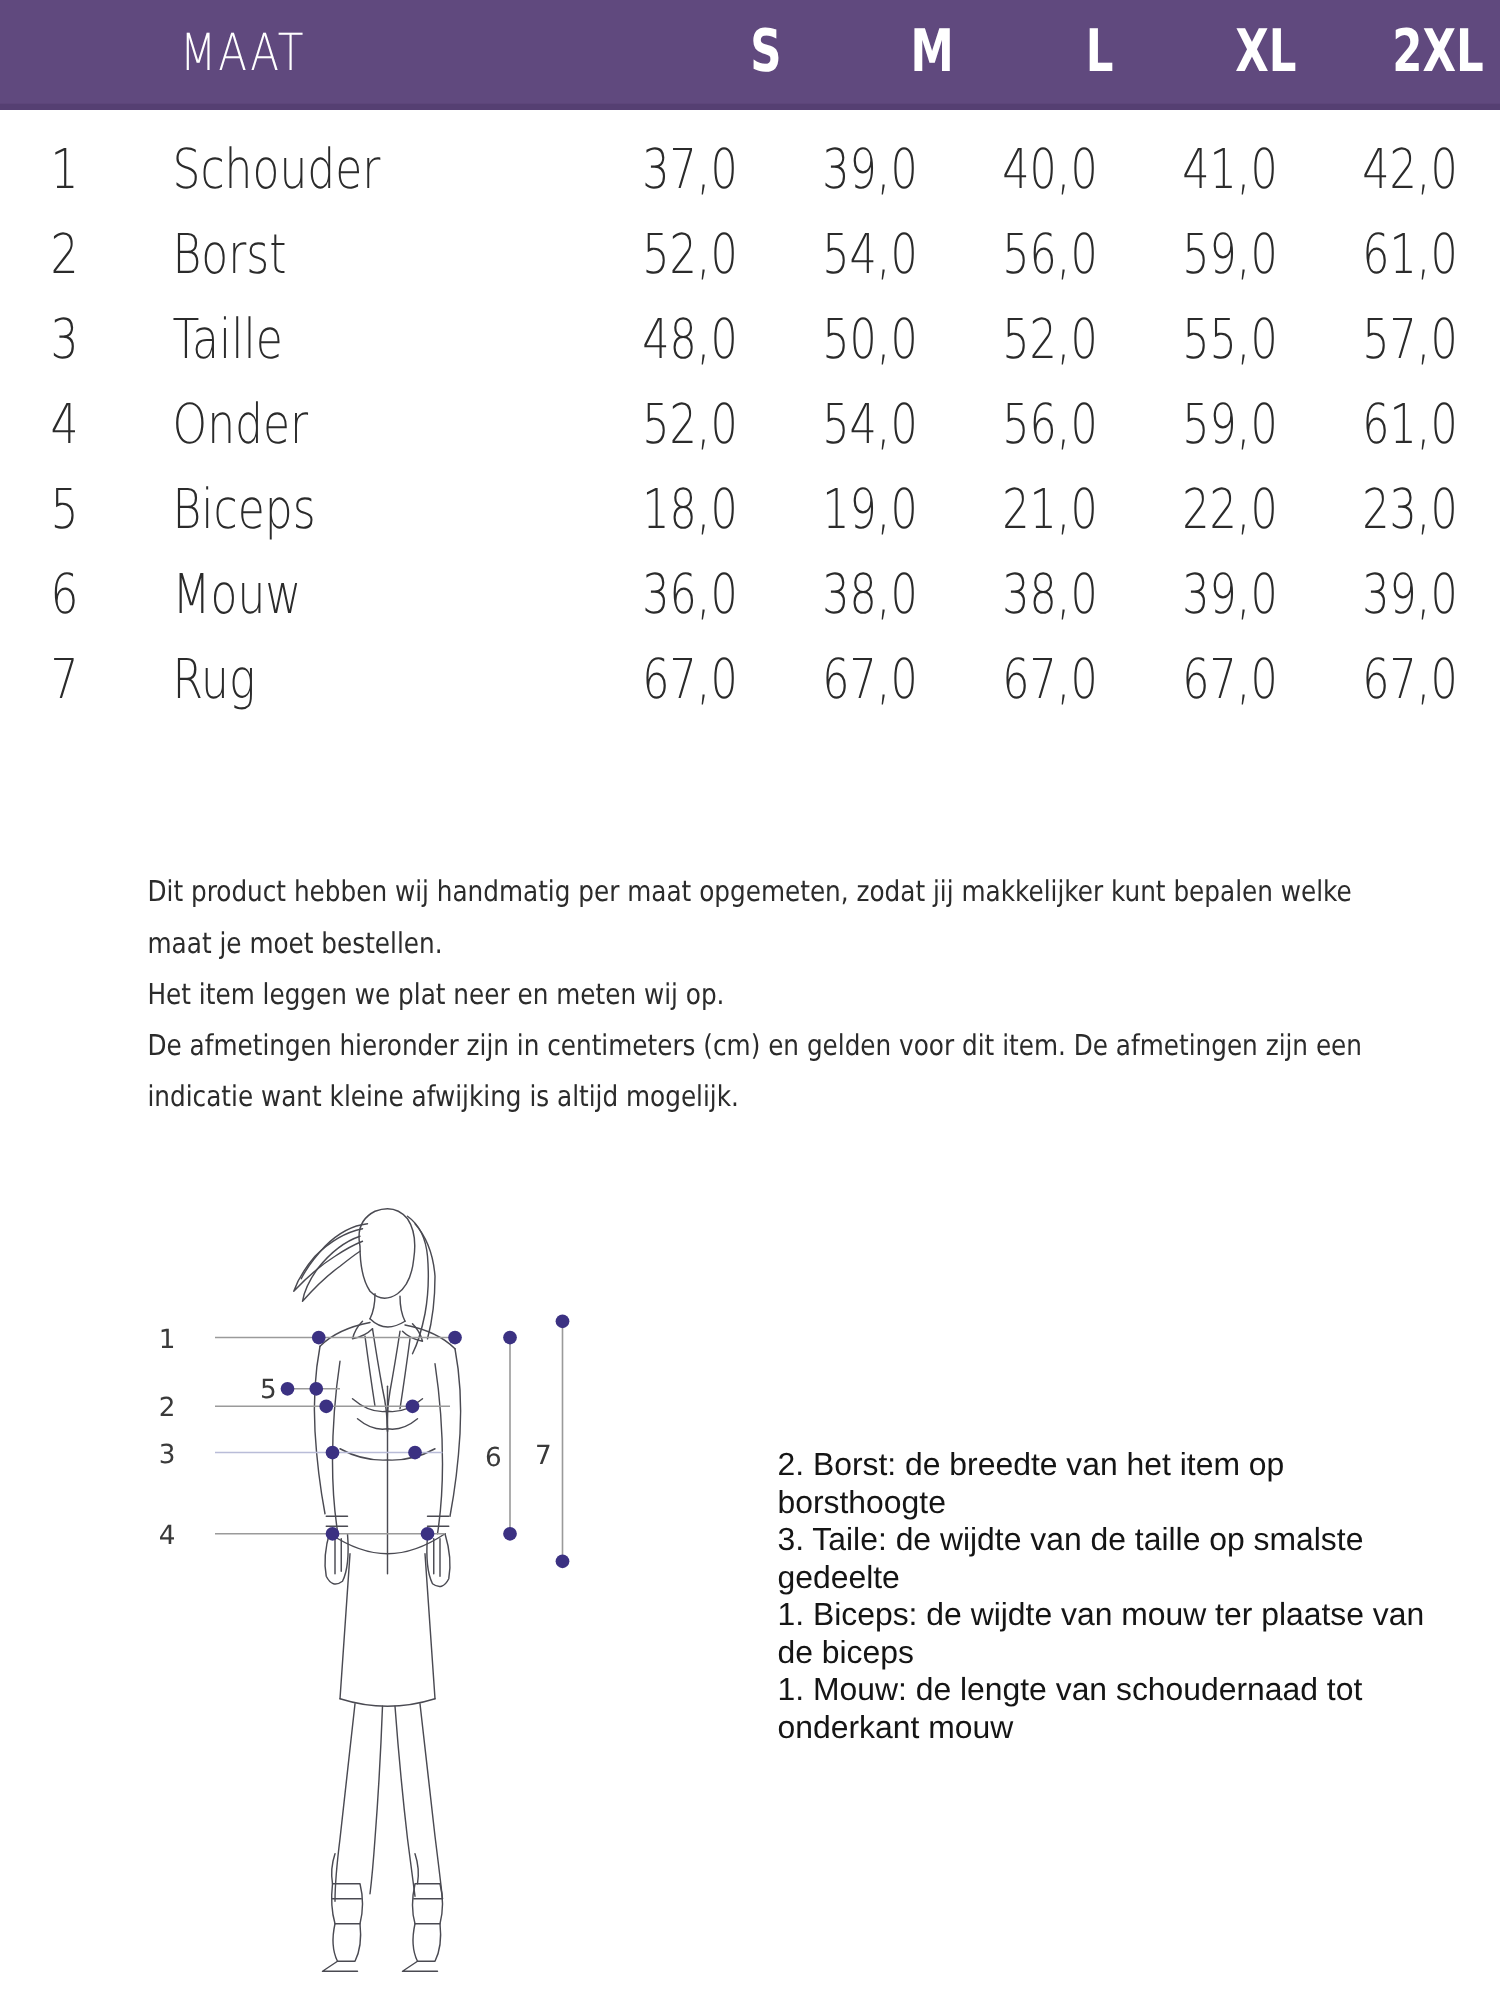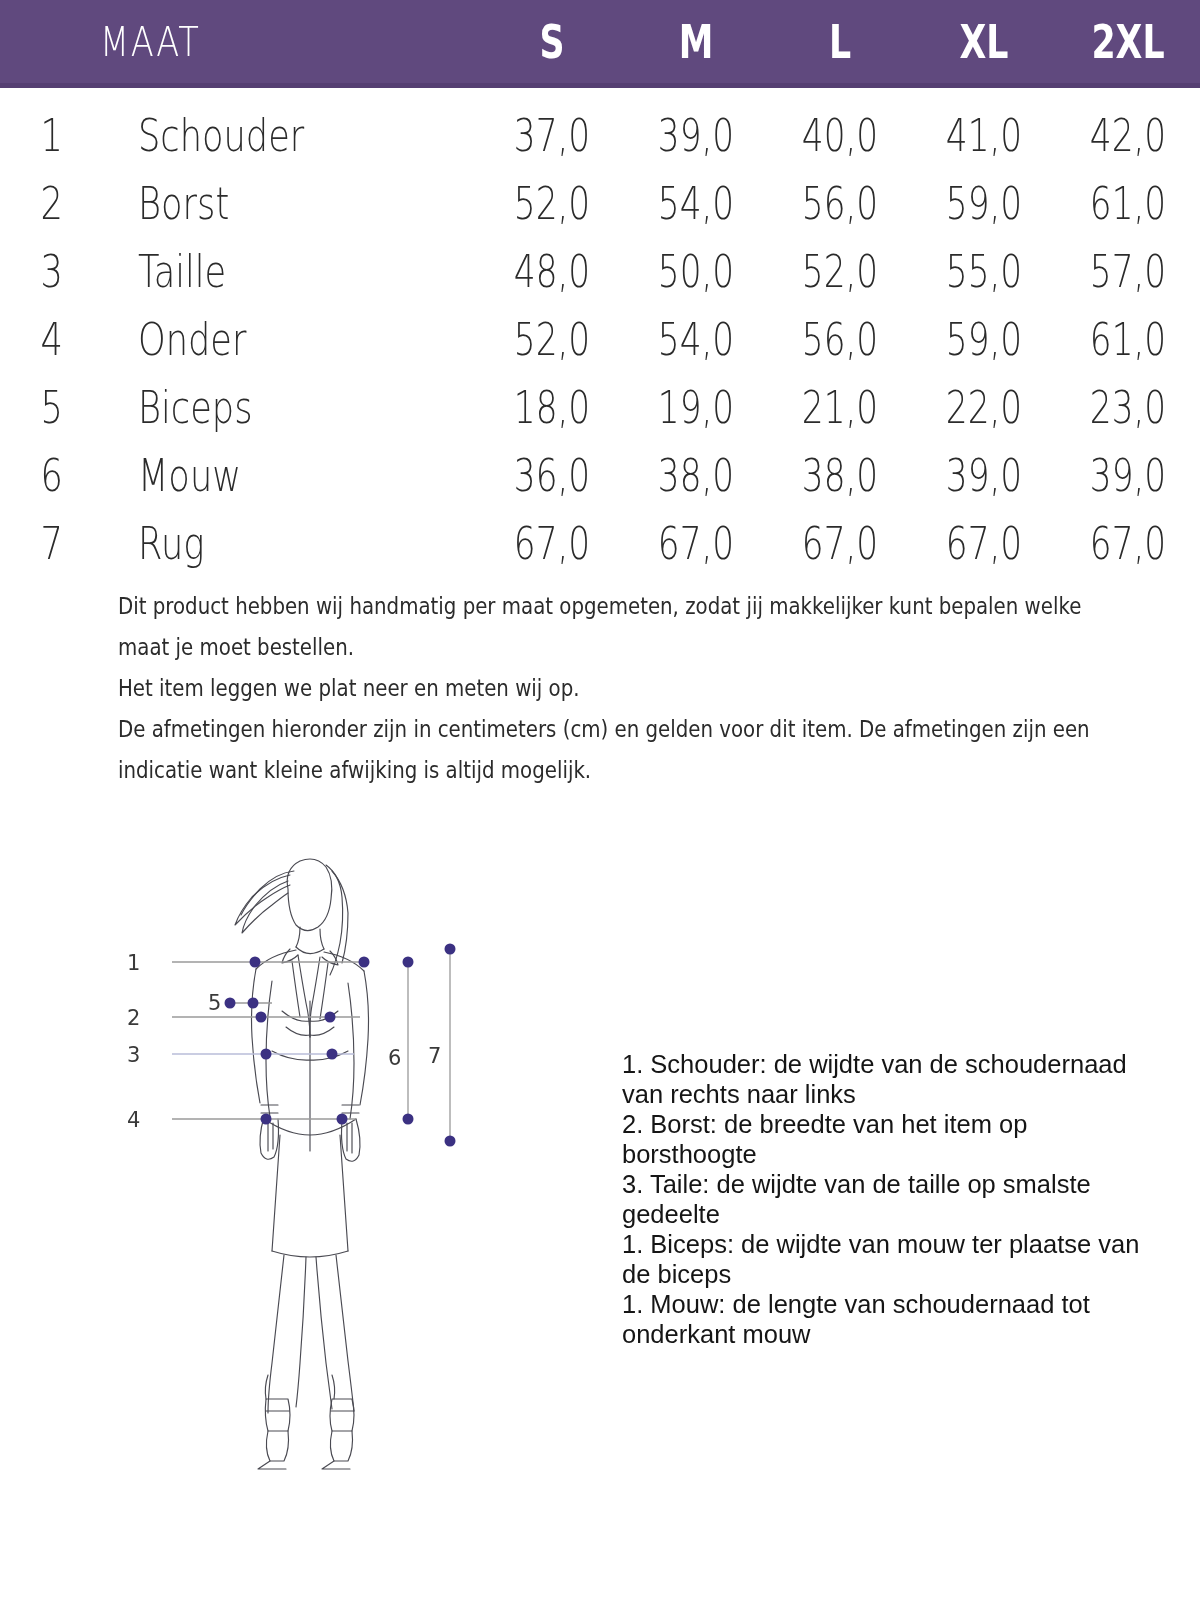--- a/index.html
+++ b/index.html
@@ -23,20 +23,21 @@
     background: #60497e;
     border-bottom: 5px solid #553f72;
     box-sizing: border-box;
     position: relative;
   }
   .header-row {
     display: flex;
     align-items: center;
     height: 83px;
     padding: 0 0 0 0;
+    gap: 44px;
   }
   .h-num {
     width: 100px;
     flex: 0 0 100px;
   }
   .h-label {
     flex: 0 0 380px;
     width: 380px;
     color: #ffffff;
     font-size: 41px;
@@ -95,20 +96,21 @@
     text-align: center;
     font-size: 44px;
     font-weight: 300;
     color: #2b2b2b;
     font-family: "DejaVu Sans", sans-serif;
     transform: scaleX(0.78);
   }
 
   
   .desc-block {
+    margin-top: 108px;
     padding-left: 118px;
     padding-right: 40px;
     width: 1060px;
     box-sizing: border-box;
   }
   .desc-line {
     font-family: "DejaVu Sans", sans-serif;
     font-size: 23px;
     font-weight: 400;
     color: #2b2b2b;
@@ -368,20 +370,19 @@
     <div class="callout-num" style="left:7px;  top:100px;">1</div>
     <div class="callout-num" style="left:7px;  top:155px;">2</div>
     <div class="callout-num" style="left:7px;  top:192px;">3</div>
     <div class="callout-num" style="left:7px;  top:257px;">4</div>
     <div class="callout-num" style="left:88px; top:140px;">5</div>
     <div class="callout-num" style="left:268px;top:195px;">6</div>
     <div class="callout-num" style="left:308px;top:193px;">7</div>
   </div>
 
   <div class="legend">
-    <p class="legend-item">1. Schouder: de wijdte van de schoudernaad van rechts naar links</p>
     <p class="legend-item">2. Borst: de breedte van het item op borsthoogte</p>
     <p class="legend-item">3. Taile: de wijdte van de taille op smalste gedeelte</p>
     <p class="legend-item">1. Biceps: de wijdte van mouw ter plaatse van de biceps</p>
     <p class="legend-item">1. Mouw: de lengte van schoudernaad tot onderkant mouw</p>
   </div>
 
 </div>
 
 </body></html>

